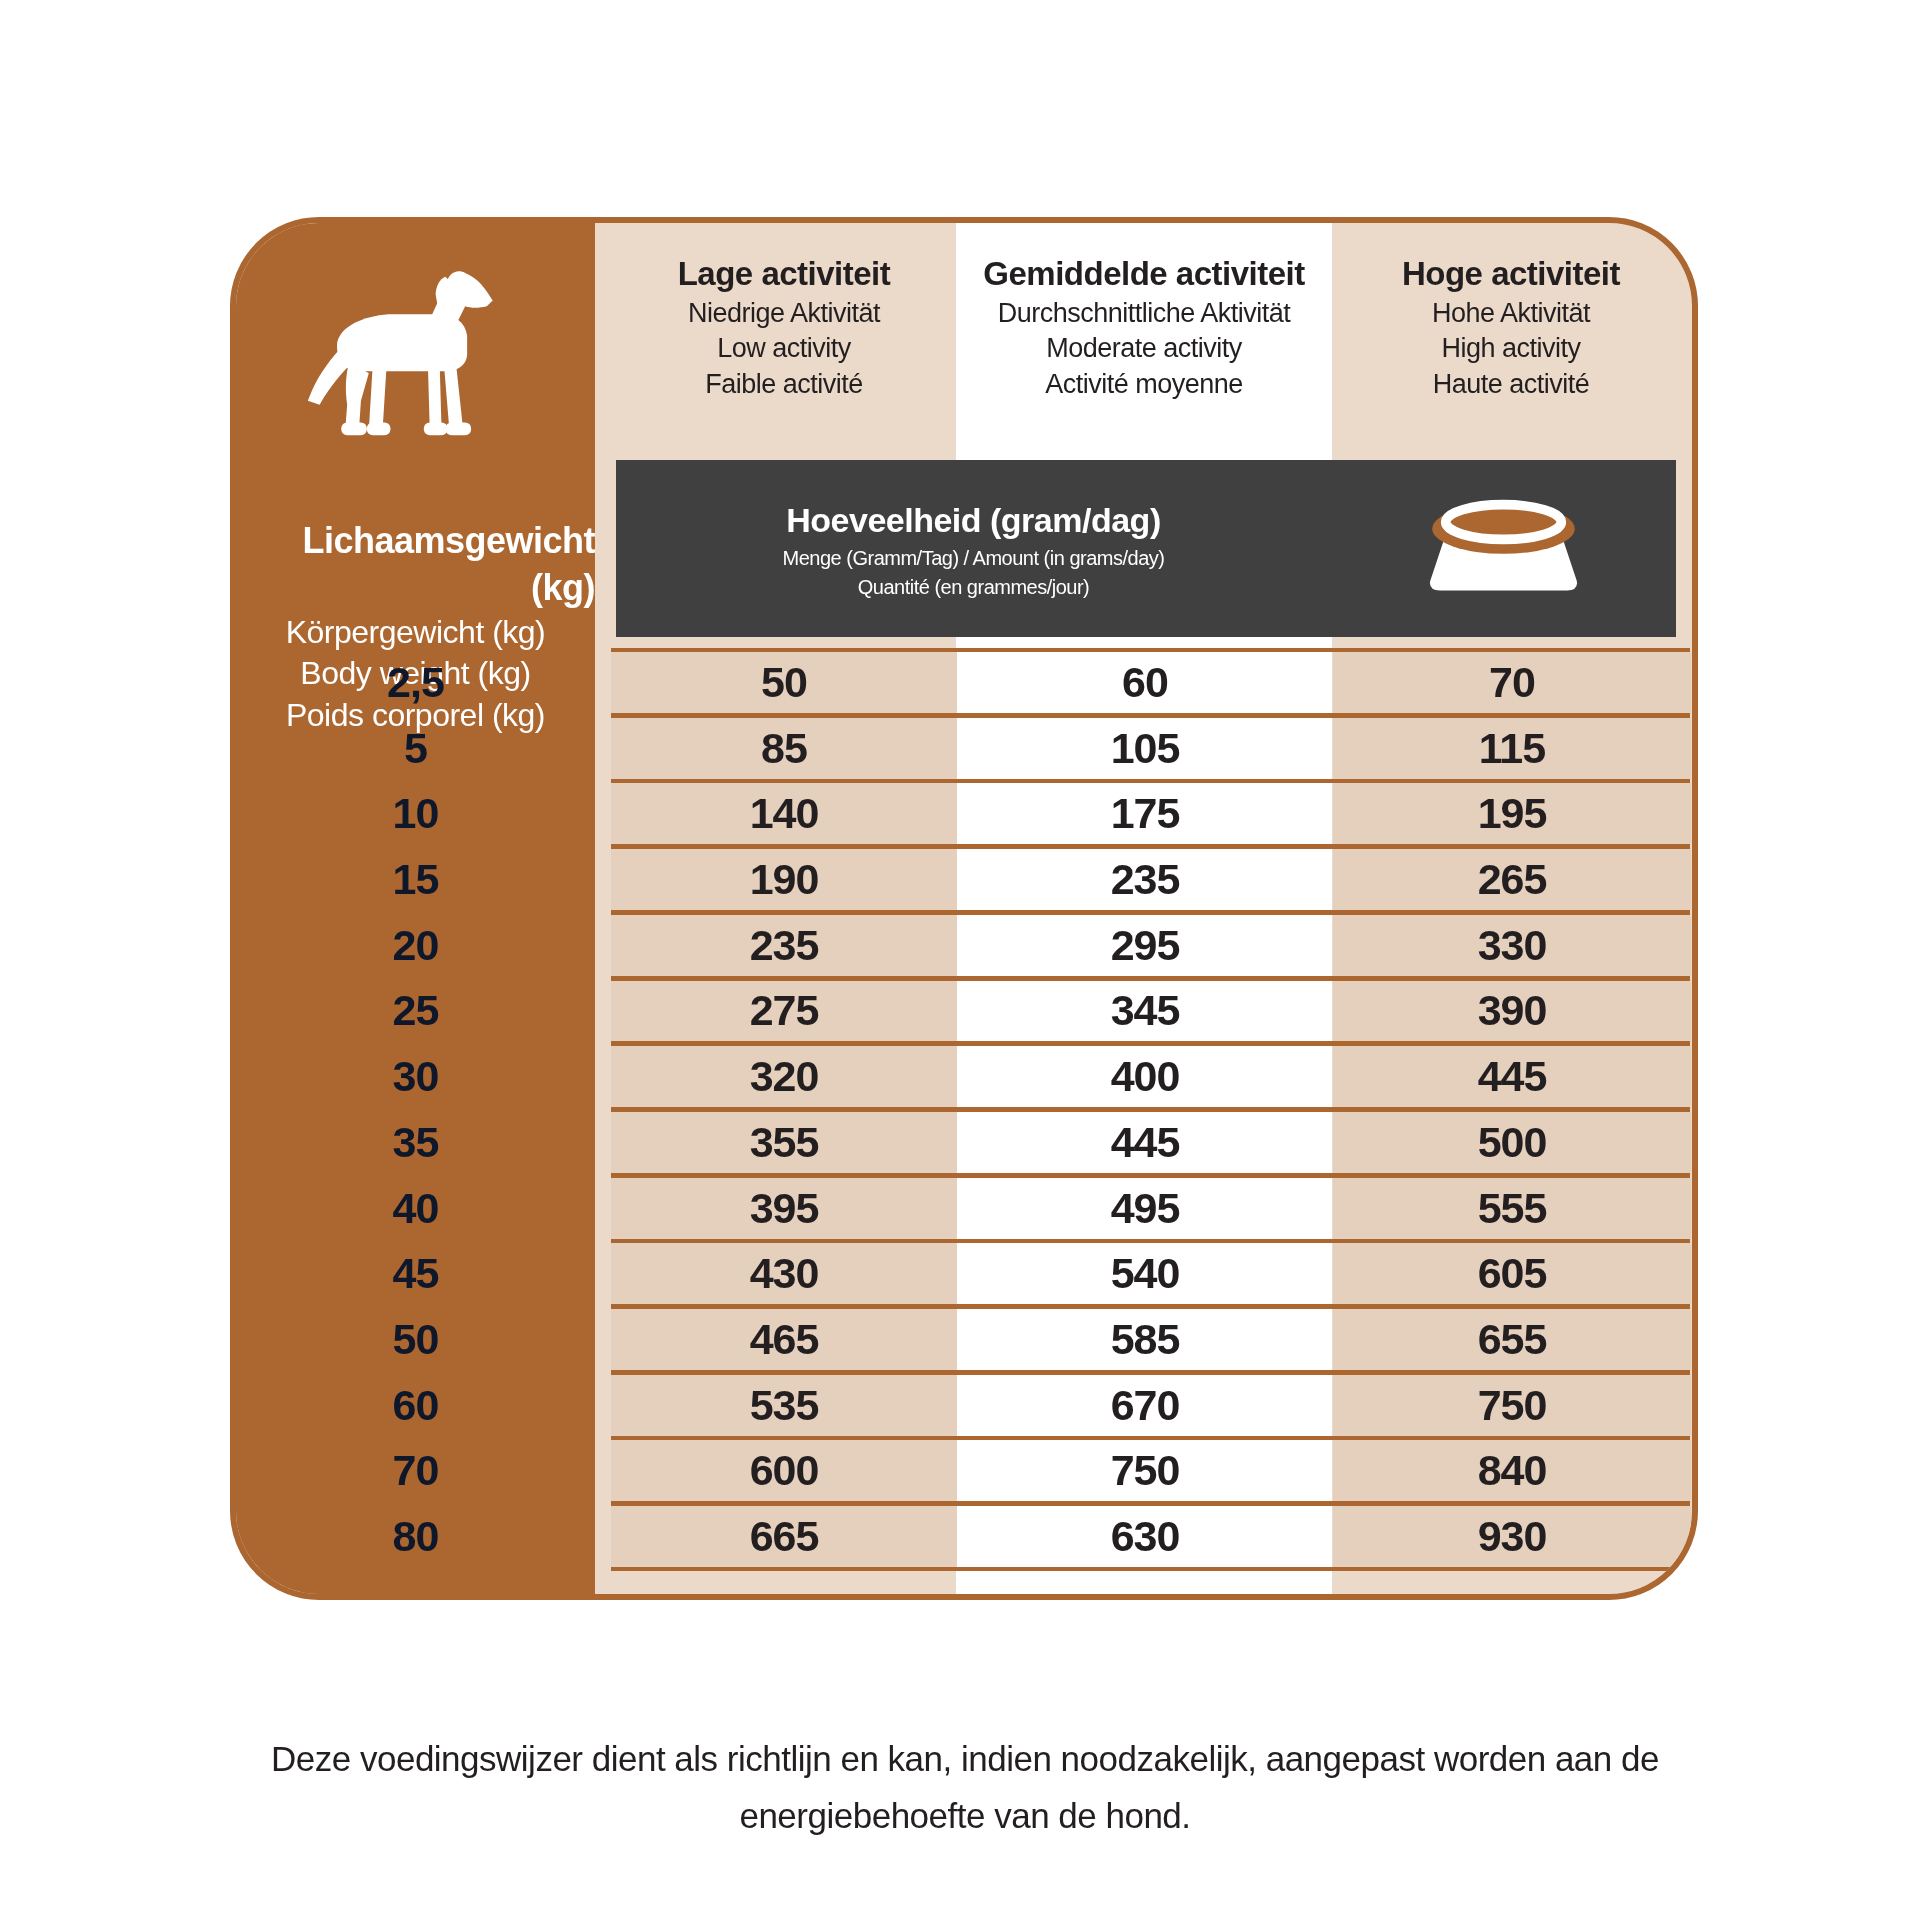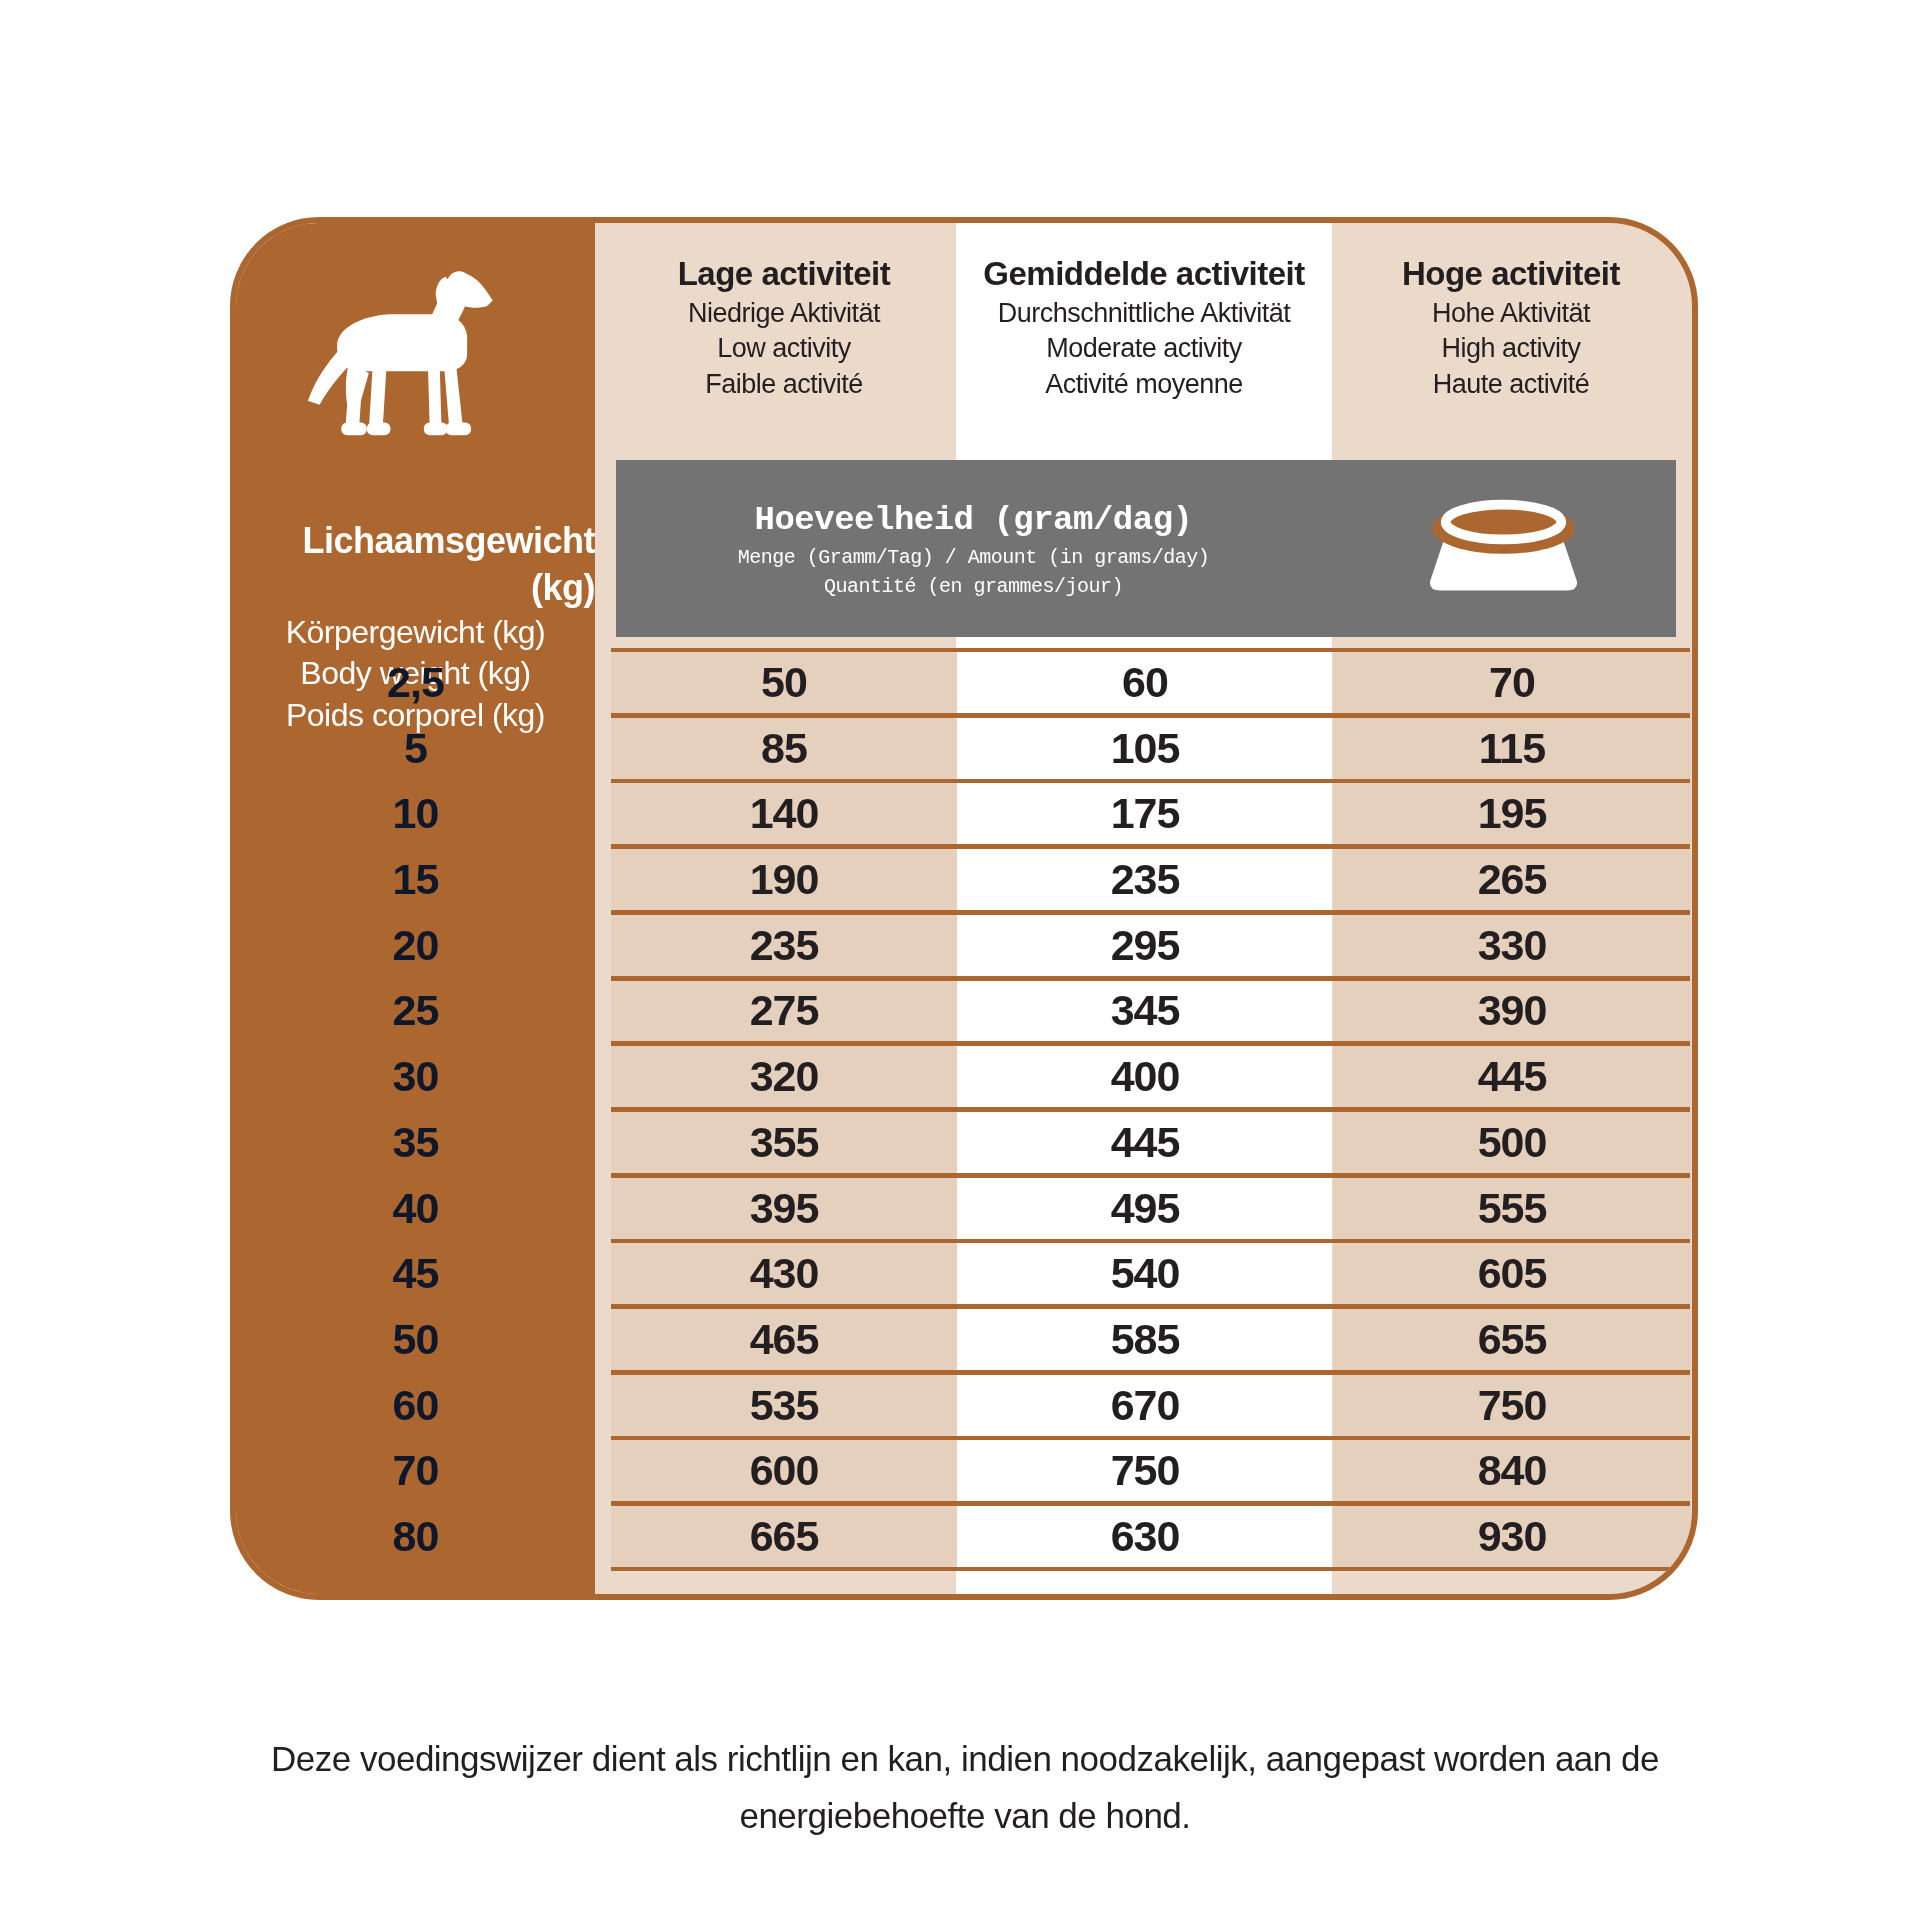--- a/index.html
+++ b/index.html
@@ -24,21 +24,21 @@
   .h3{left:1096px;width:358px;}
 
   
   .dog-box{position:absolute;left:62px;top:39px;width:236px;height:189px;}
   .weight-head{position:absolute;left:0;top:295px;width:359px;text-align:center;
       color:#ffffff;line-height:1.3;}
   .weight-head .t{font-weight:bold;font-size:36px;letter-spacing:-0.5px;text-align:right;}
   .weight-head .s{font-size:32px;letter-spacing:-0.5px;}
 
   
-  .banner{position:absolute;left:380px;top:237px;width:1060px;height:177px;background:#737373;font-family:Liberation Mono, monospace;}
+  .banner{position:absolute;left:380px;top:237px;width:1060px;height:177px;background:#404040;}
   .banner-text{position:absolute;left:0;top:0;width:715px;height:100%;
       display:flex;flex-direction:column;justify-content:center;text-align:center;
       color:#ffffff;line-height:1.42;}
   .banner-text .t{font-weight:bold;font-size:34px;letter-spacing:-0.5px;}
   .banner-text .s{font-size:20px;letter-spacing:-0.5px;}
   .bowl-box{position:absolute;left:715px;top:0;width:345px;height:100%;
       display:flex;align-items:center;justify-content:center;}
 
   
   .rows{position:absolute;left:375px;top:425px;width:1079px;height:923px;

